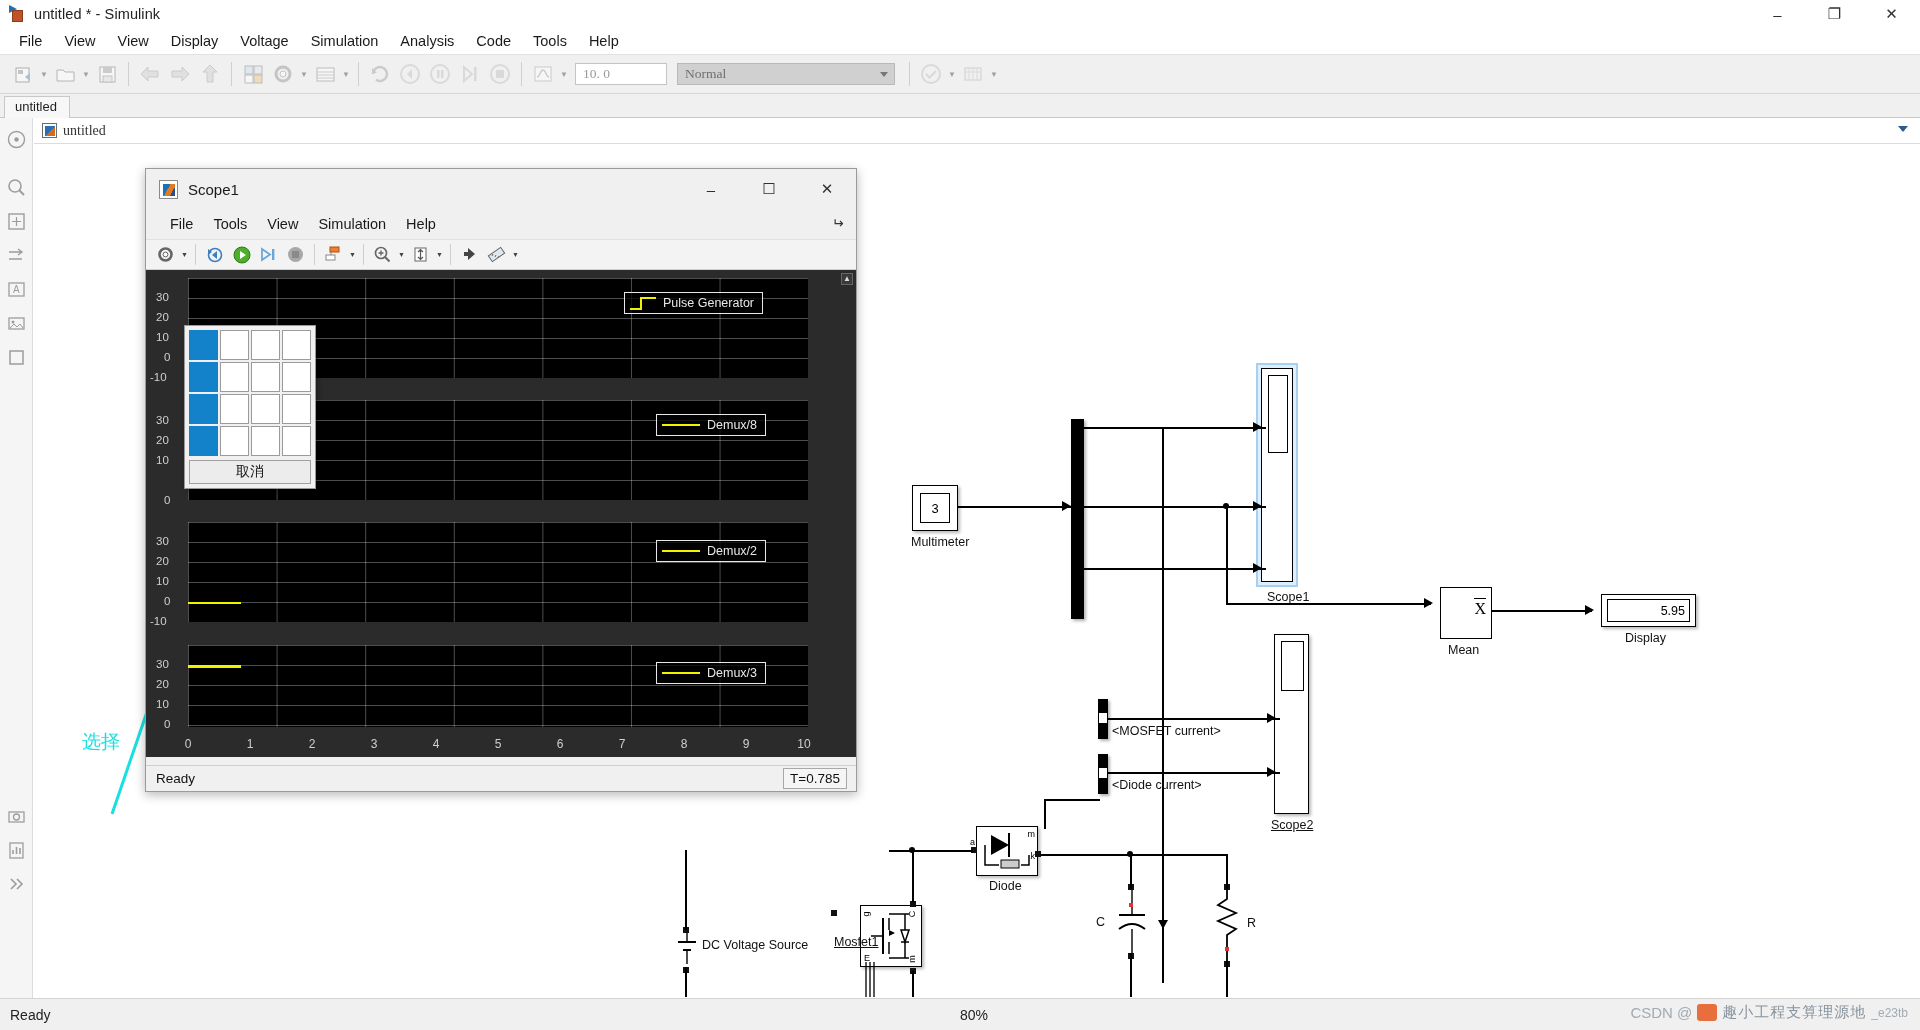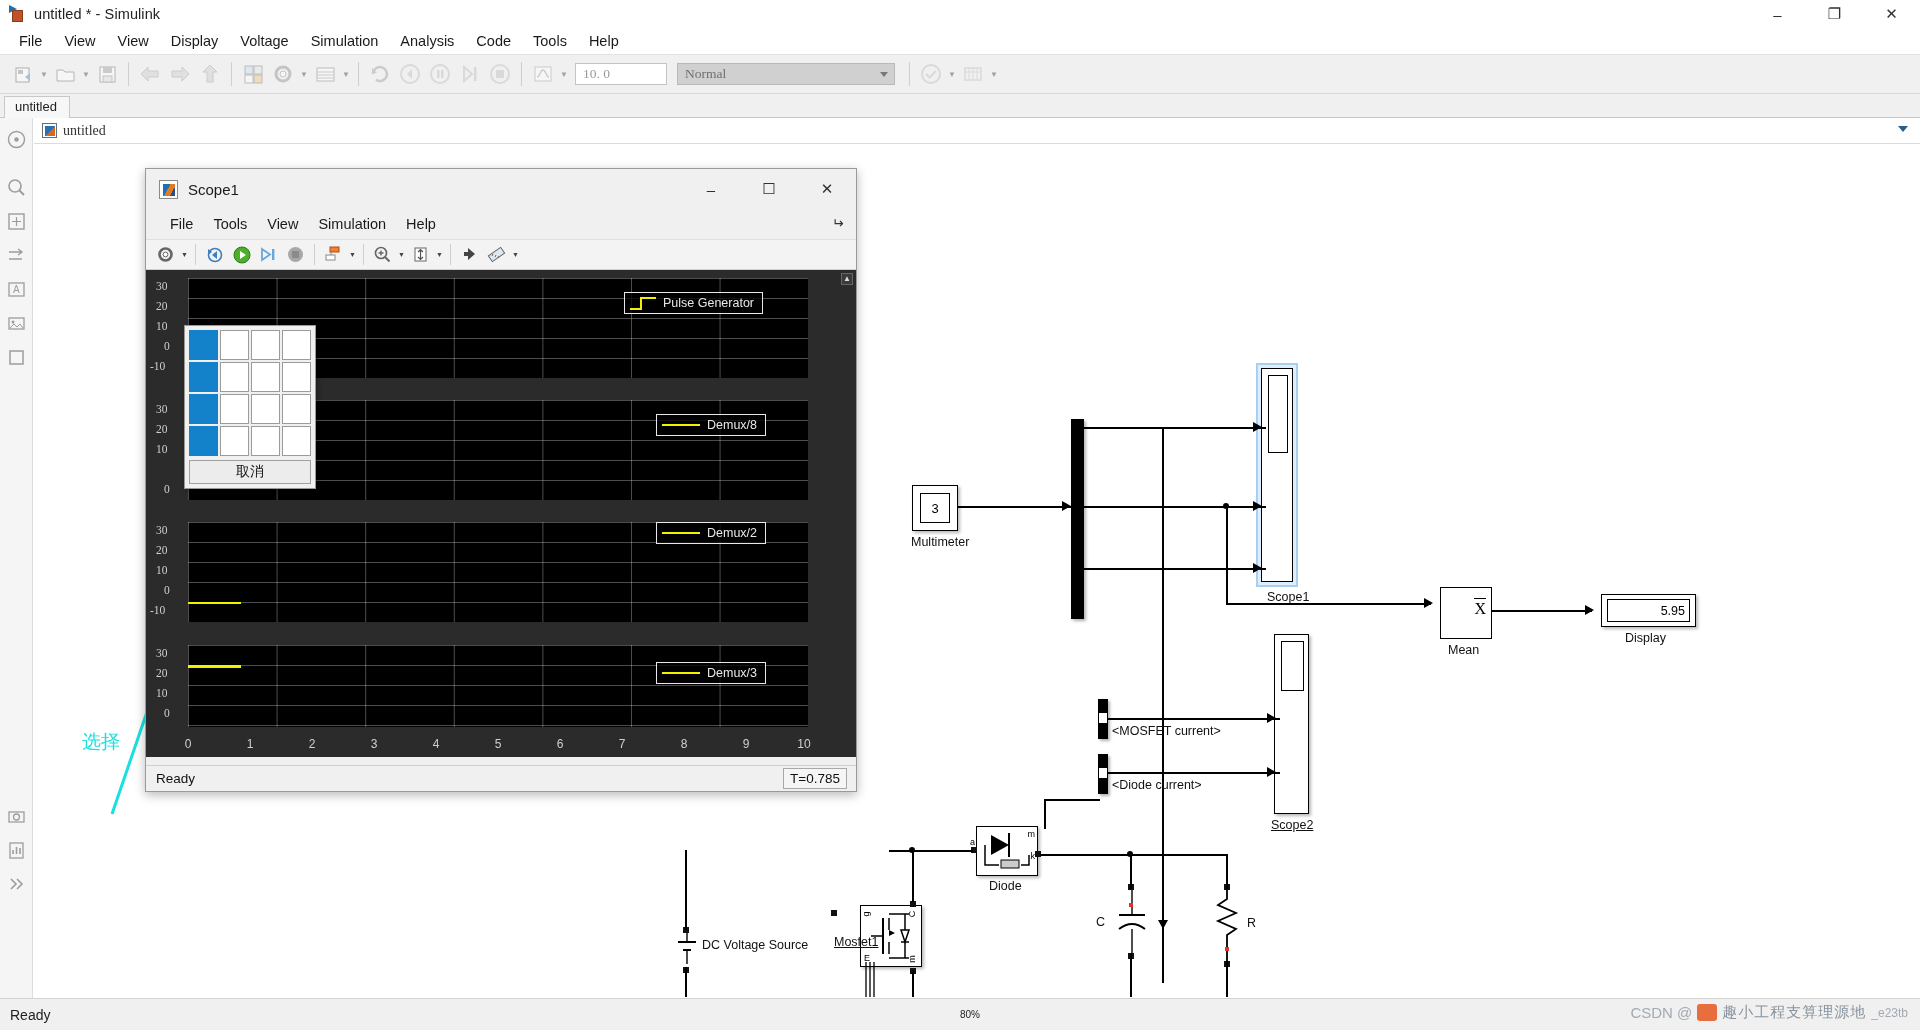--- a/index.html
+++ b/index.html
@@ -92,21 +92,21 @@
   .canvas {
     position:absolute; left:34px; top:144px; width:1886px; height:853px; background:#ffffff;
     overflow:hidden;
   }
 
   .statusbar {
     position:absolute; left:0; bottom:0; width:1920px; height:32px;
     background:#f0f0f0; border-top:1px solid #d3d3d3; display:flex; align-items:center;
   }
   .sb-ready { font-size:14px; color:#222; margin-left:10px; }
-  .sb-zoom { position:absolute; left:960px; font-size:10px; color:#222; }
+  .sb-zoom { position:absolute; left:960px; font-size:14px; color:#222; }
 
   
   .scope {
     position:absolute; left:145px; top:168px; width:712px; height:624px;
     background:#f0f0f0; border:1px solid #9a9a9a;
     box-shadow: 0 3px 10px rgba(0,0,0,0.28);
   }
   .scope-title { height:40px; display:flex; align-items:center; background:#f0f0f0; }
   .scope-ico { width:19px;height:19px;margin-left:13px;margin-right:10px; background:#fff;
      border:1px solid #8a8a8a; position:relative; }
@@ -125,21 +125,21 @@
     height:31px; background:#f3f3f3; border-top:1px solid #e0e0e0; border-bottom:1px solid #cfcfcf;
     display:flex; align-items:center; padding-left:6px;
   }
   .sbtn { width:25px;height:25px; display:flex;align-items:center;justify-content:center; margin:0 1px;}
   .scaret { width:11px;height:25px;display:flex;align-items:center;justify-content:center;font-size:7px;color:#444;}
   .ssep { width:1px;height:21px;background:#cfcfcf;margin:0 5px;}
 
   .scope-plotarea { position:relative; background:#2b2b2b; height:487px; }
   .plot-max { position:absolute; right:3px; top:3px; width:12px;height:12px;
      background:#3a3a3a;border:1px solid #666; color:#ddd; font-size:8px; line-height:10px; text-align:center;}
-  .ylab { position:absolute; right:4px; color:#cfcfcf; font-size:11.5px; font-family:Liberation Serif, serif;}
+  .ylab { position:absolute; right:4px; color:#cfcfcf; font-size:11.5px; font-family:Liberation Sans, sans-serif;margin-top:11px;}
 
   .subplot {
     position:absolute; left:42px; background:#000000;
     background-image:
       linear-gradient(to right, rgba(255,255,255,0.30) 1px, transparent 1px),
       linear-gradient(to bottom, rgba(255,255,255,0.30) 1px, transparent 1px);
   }
   .legend {
     position:absolute; background:rgba(0,0,0,0.75); border:1px solid #e8e8e8;
     color:#e8e8e8; font-size:12.5px; display:flex; align-items:center;
@@ -733,21 +733,21 @@
       </div>
 
       <div class="subplot" style="top:252px; width:620px; height:100px; background-size:88.6px 20px;">
         <div style="position:absolute;left:0px;top:80px;width:53px;height:2px;background:#f2f200;"></div>
       </div>
       <div class="ylab" style="top:254px; left:10px;">30</div>
       <div class="ylab" style="top:274px; left:10px;">20</div>
       <div class="ylab" style="top:294px; left:10px;">10</div>
       <div class="ylab" style="top:314px; left:18px;">0</div>
       <div class="ylab" style="top:334px; left:4px;">-10</div>
-      <div class="legend" style="left:510px; top:252px;justify-content:flex-end;">
+      <div class="legend" style="left:510px; top:270px;justify-content:flex-end;">
         <span class="leg-line"></span>
         <span>Demux/2</span>
       </div>
 
       <div class="subplot" style="top:375px; width:620px; height:82px; background-size:88.6px 20px;">
         <div style="position:absolute;left:0px;top:20px;width:53px;height:3px;background:#f2f200;"></div>
       </div>
       <div class="ylab" style="top:377px; left:10px;">30</div>
       <div class="ylab" style="top:397px; left:10px;">20</div>
       <div class="ylab" style="top:417px; left:10px;">10</div>

